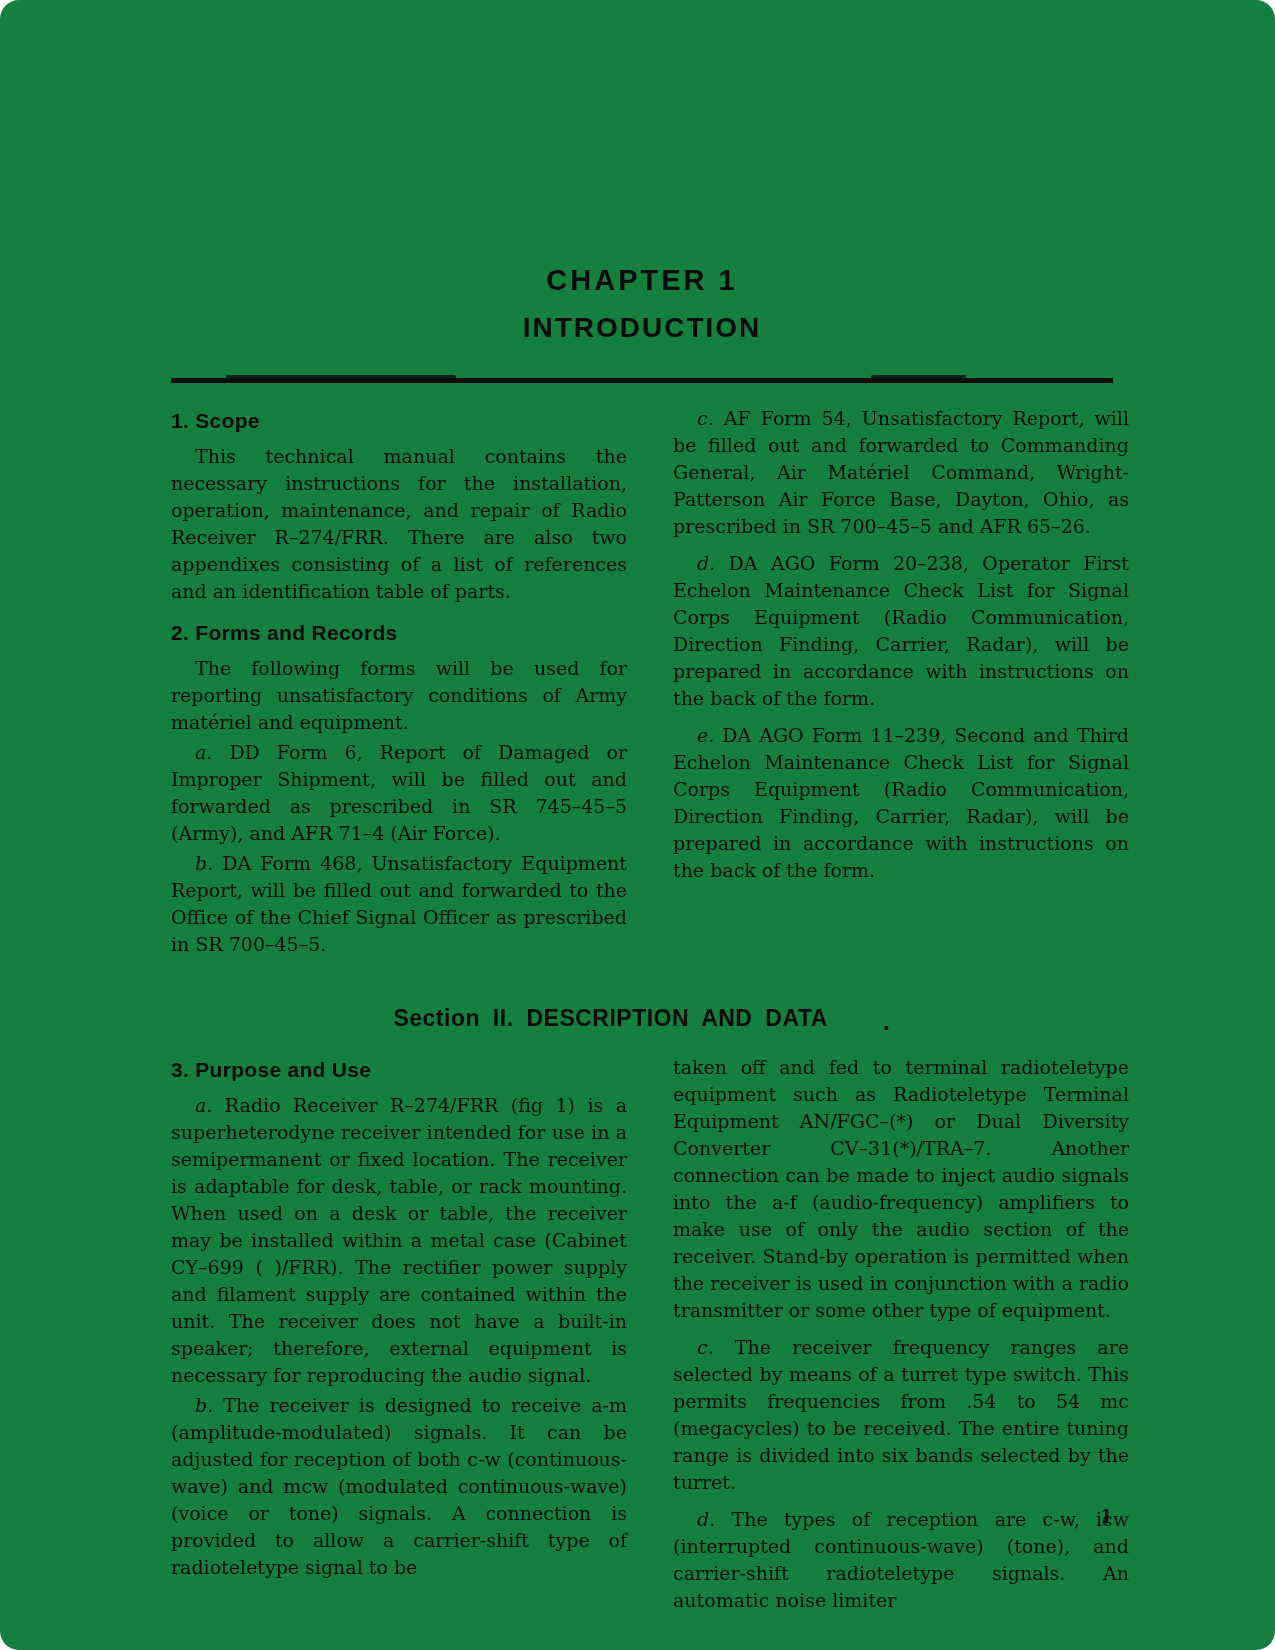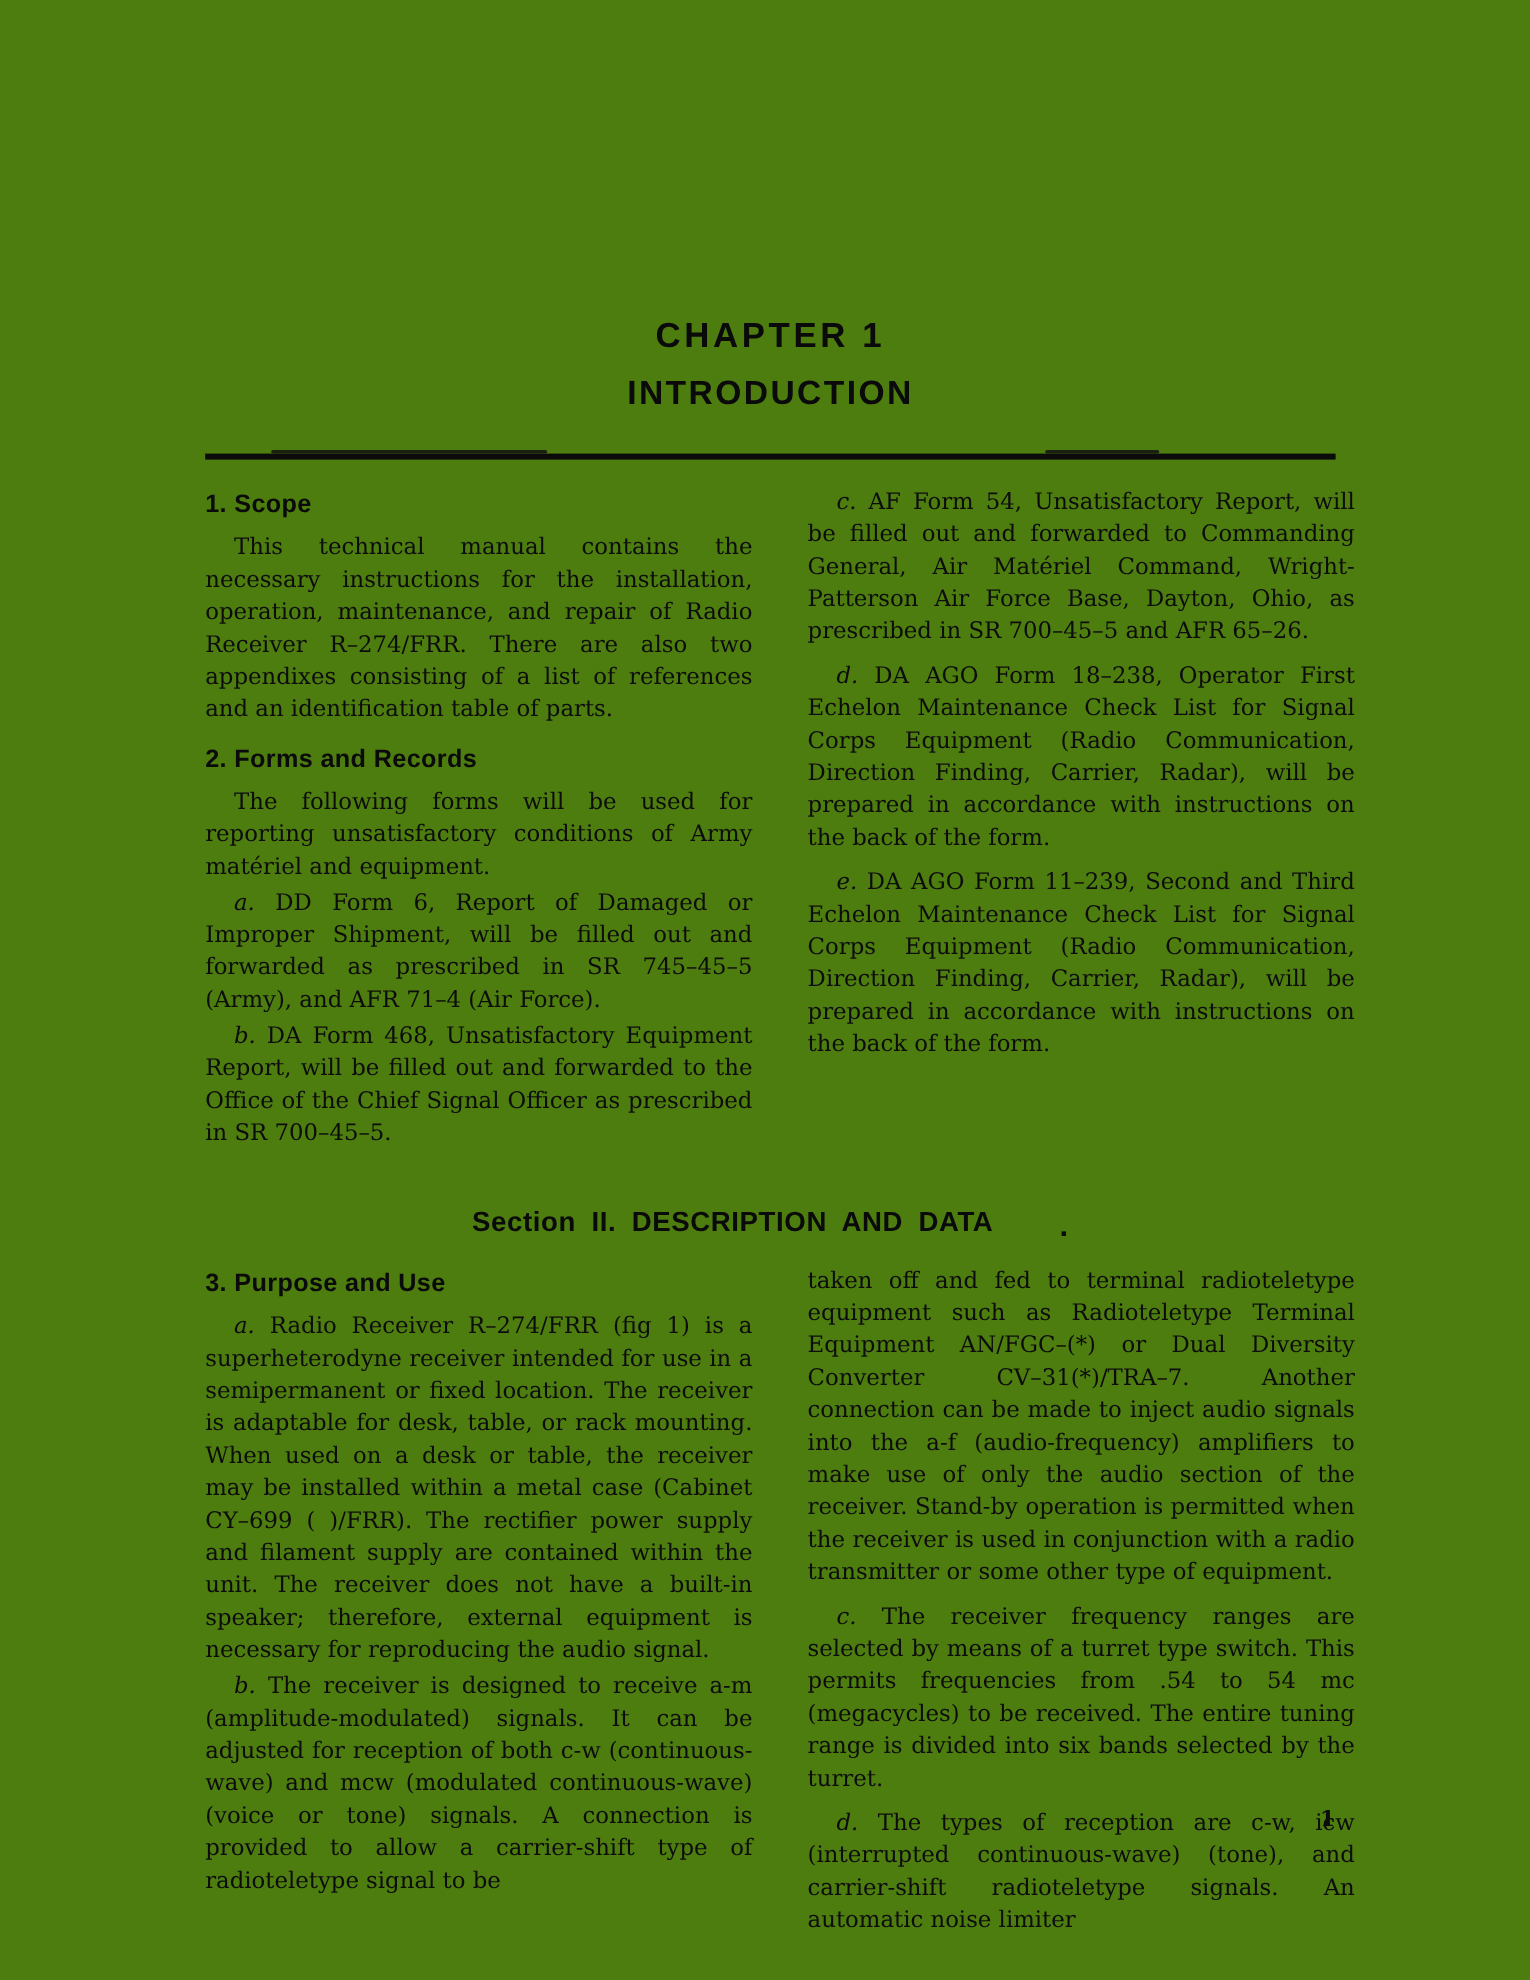--- a/index.html
+++ b/index.html
@@ -10,21 +10,22 @@
   body {
     width: 1275px;
     height: 1650px;
     position: relative;
     overflow: hidden;
     color: #0c0c0c;
   }
   .page {
     position: absolute;
     inset: 0;
-    background: #4d7c0f;
+    background: #15803d;
+    border-radius: 19px;
   }
   .content {
     position: absolute;
     left: 171px;
     top: 0;
     width: 942px;
   }
   .chapter {
     margin-top: 264px;
     text-align: center;
@@ -132,21 +133,21 @@
       <div class="col">
         <h4>1. Scope</h4>
         <p><span>This technical manual contains the necessary instructions for the installation, operation, maintenance, and repair of Radio Receiver R–274/FRR. There are also two appendixes consisting of a list of references and an identification table of parts.</span></p>
         <h4>2. Forms and Records</h4>
         <p><span>The following forms will be used for reporting unsatisfactory conditions of Army matériel and equipment.</span></p>
         <p><i>a.</i><span> DD Form 6, Report of Damaged or Improper Shipment, will be filled out and forwarded as prescribed in SR 745–45–5 (Army), and AFR 71–4 (Air Force).</span></p>
         <p><i>b.</i><span> DA Form 468, Unsatisfactory Equipment Report, will be filled out and forwarded to the Office of the Chief Signal Officer as prescribed in SR 700–45–5.</span></p>
       </div>
       <div class="col">
         <p><i>c.</i><span> AF Form 54, Unsatisfactory Report, will be filled out and forwarded to Commanding General, Air Matériel Command, Wright-Patterson Air Force Base, Dayton, Ohio, as prescribed in SR 700–45–5 and AFR 65–26.</span></p>
-        <p class="gt"><i>d.</i><span> DA AGO Form 18–238, Operator First Echelon Maintenance Check List for Signal Corps Equipment (Radio Communication, Direction Finding, Carrier, Radar), will be prepared in accordance with instructions on the back of the form.</span></p>
+        <p class="gt"><i>d.</i><span> DA AGO Form 20–238, Operator First Echelon Maintenance Check List for Signal Corps Equipment (Radio Communication, Direction Finding, Carrier, Radar), will be prepared in accordance with instructions on the back of the form.</span></p>
         <p class="gt"><i>e.</i><span> DA AGO Form 11–239, Second and Third Echelon Maintenance Check List for Signal Corps Equipment (Radio Communication, Direction Finding, Carrier, Radar), will be prepared in accordance with instructions on the back of the form.</span></p>
       </div>
     </div>
 
     <div class="sec-head sec2">
       <span>Section II. DESCRIPTION AND DATA</span><span class="artifact-dot">.</span>
     </div>
 
     <div class="cols">
       <div class="col">

